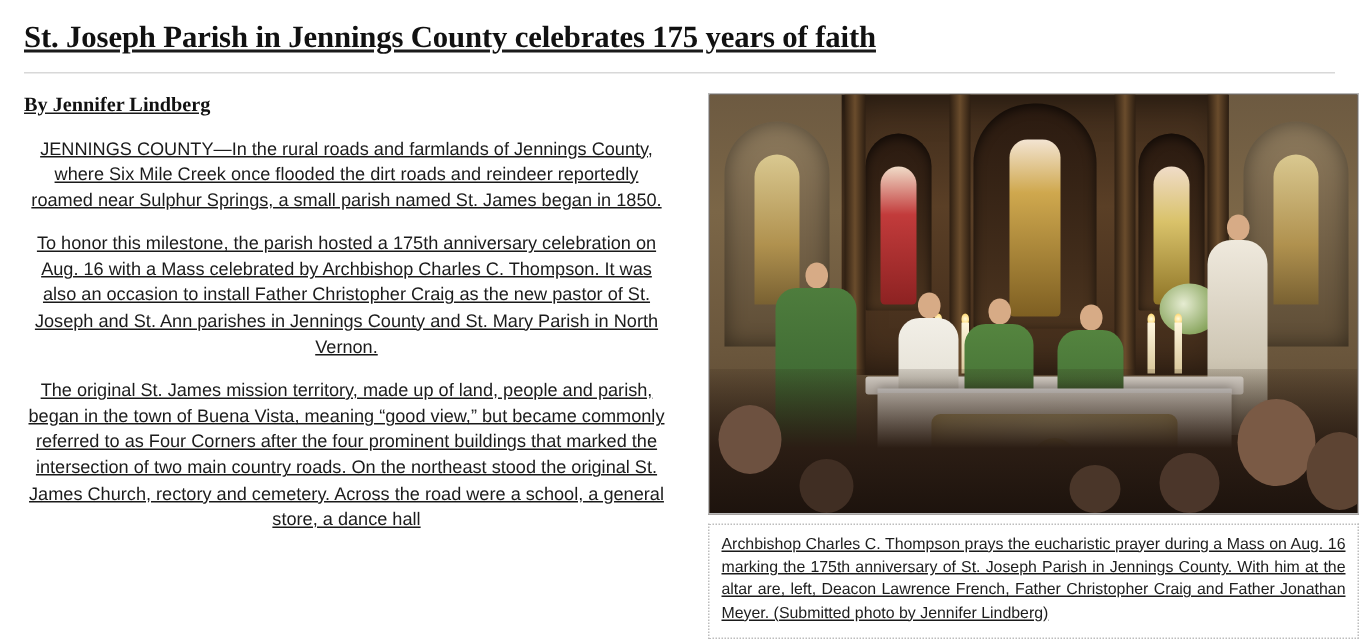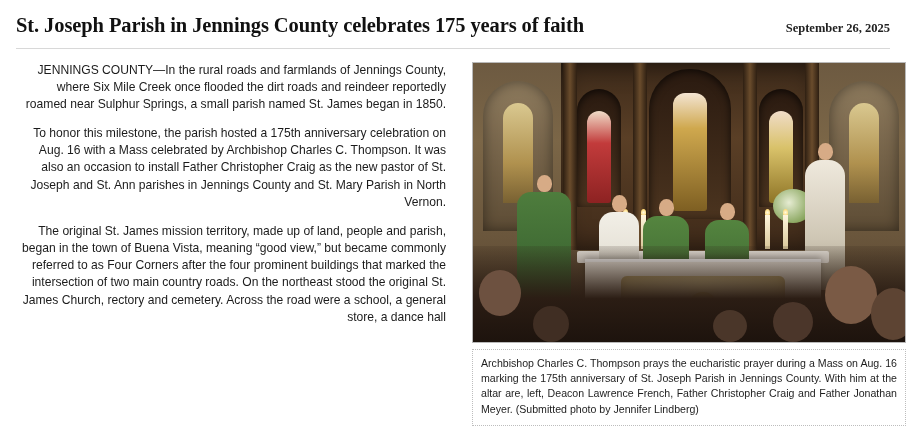--- a/index.html
+++ b/index.html
@@ -13,20 +13,21 @@
     font-family: "Liberation Sans", sans-serif;
     color: #1a1a1a;
     overflow: hidden;
   }
   .page {
     position: relative;
     width: 906px;
     height: 428px;
     box-sizing: border-box;
     padding: 14px 16px 0 16px;
+    text-decoration: underline;
   }
   
   .header {
     display: flex;
     align-items: baseline;
     justify-content: space-between;
     padding-bottom: 10px;
     border-bottom: 1px solid #d8d8d8;
   }
   .headline {
@@ -62,21 +63,21 @@
     font-weight: bold;
     font-size: 13.5px;
     color: #111111;
     margin: 0 0 13px 0;
   }
   .para {
     font-size: 12.1px;
     line-height: 1.42;
     color: #1b1b1b;
     margin: 0 0 12px 0;
-    text-align: right;
+    text-align: center;
   }
   .para:last-child { margin-bottom: 0; }
   
   .col-photo {
     margin-left: 26px;
     width: 434px;
     flex: 0 0 434px;
   }
   .photo-frame {
     width: 434px;
@@ -267,26 +268,26 @@
     margin: 0;
   }
 </style>
 </head>
 <body>
 
 <div class="page">
 
   <div class="header">
     <h1 class="headline">St. Joseph Parish in Jennings County celebrates 175 years of faith</h1>
-    <div class="dateline">September 26, 2025</div>
   </div>
 
   <div class="content">
 
     <div class="col-text">
+      <p class="byline">By Jennifer Lindberg</p>
       <p class="para">JENNINGS COUNTY—In the rural roads and farmlands of Jennings County, where Six Mile Creek once flooded the dirt roads and reindeer reportedly roamed near Sulphur Springs, a small parish named St. James began in 1850.</p>
       <p class="para">To honor this milestone, the parish hosted a 175th anniversary celebration on Aug. 16 with a Mass celebrated by Archbishop Charles C. Thompson. It was also an occasion to install Father Christopher Craig as the new pastor of St. Joseph and St. Ann parishes in Jennings County and St. Mary Parish in North Vernon.</p>
       <p class="para">The original St. James mission territory, made up of land, people and parish, began in the town of Buena Vista, meaning “good view,” but became commonly referred to as Four Corners after the four prominent buildings that marked the intersection of two main country roads. On the northeast stood the original St. James Church, rectory and cemetery. Across the road were a school, a general store, a dance hall</p>
     </div>
 
     <div class="col-photo">
       <div class="photo-frame">
         <div class="photo">
           <div class="bg-wall"></div>
           <div class="arch-left"></div>

